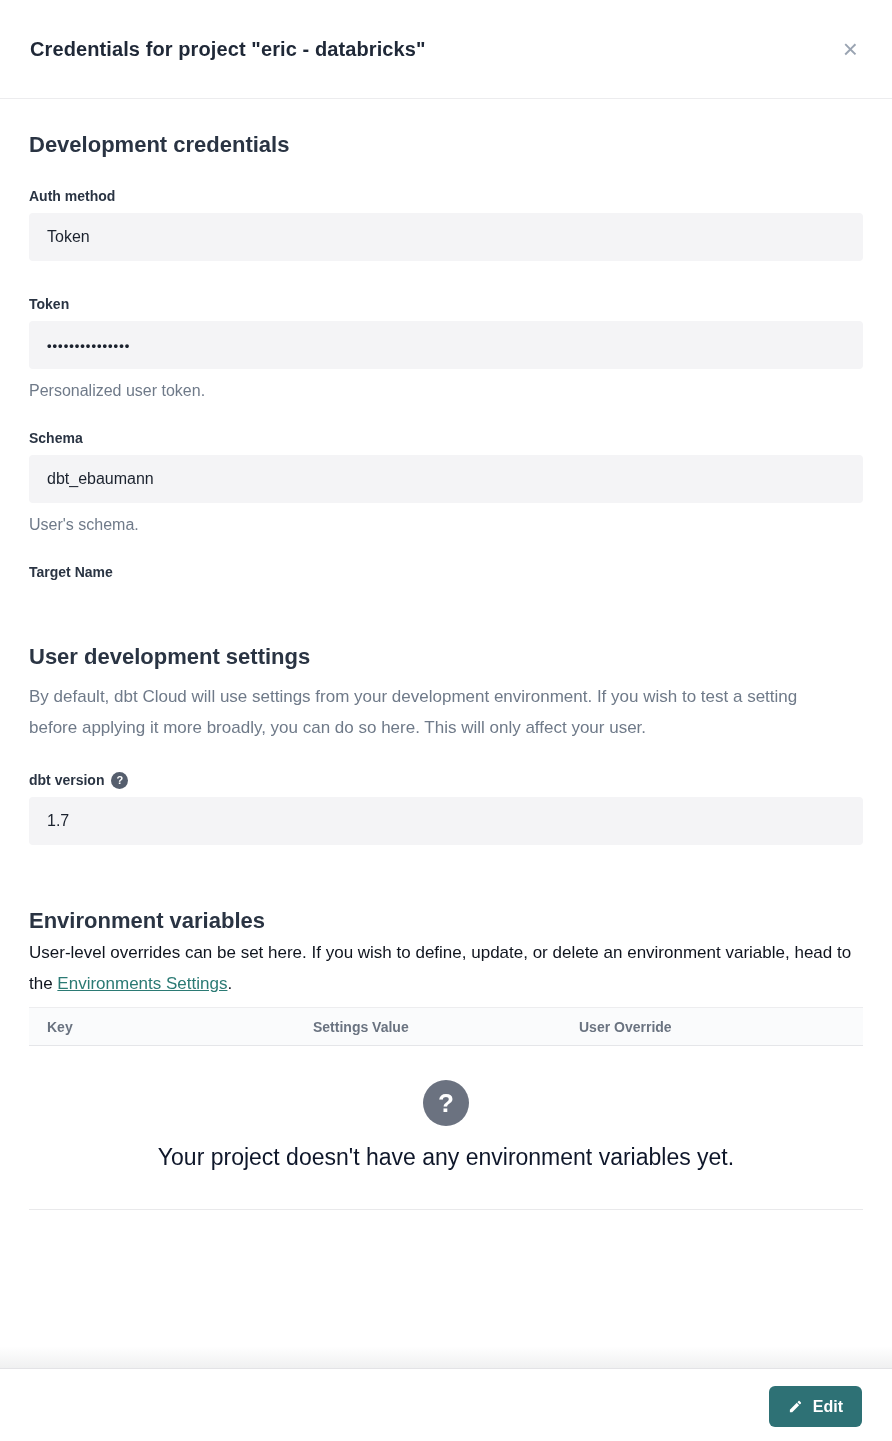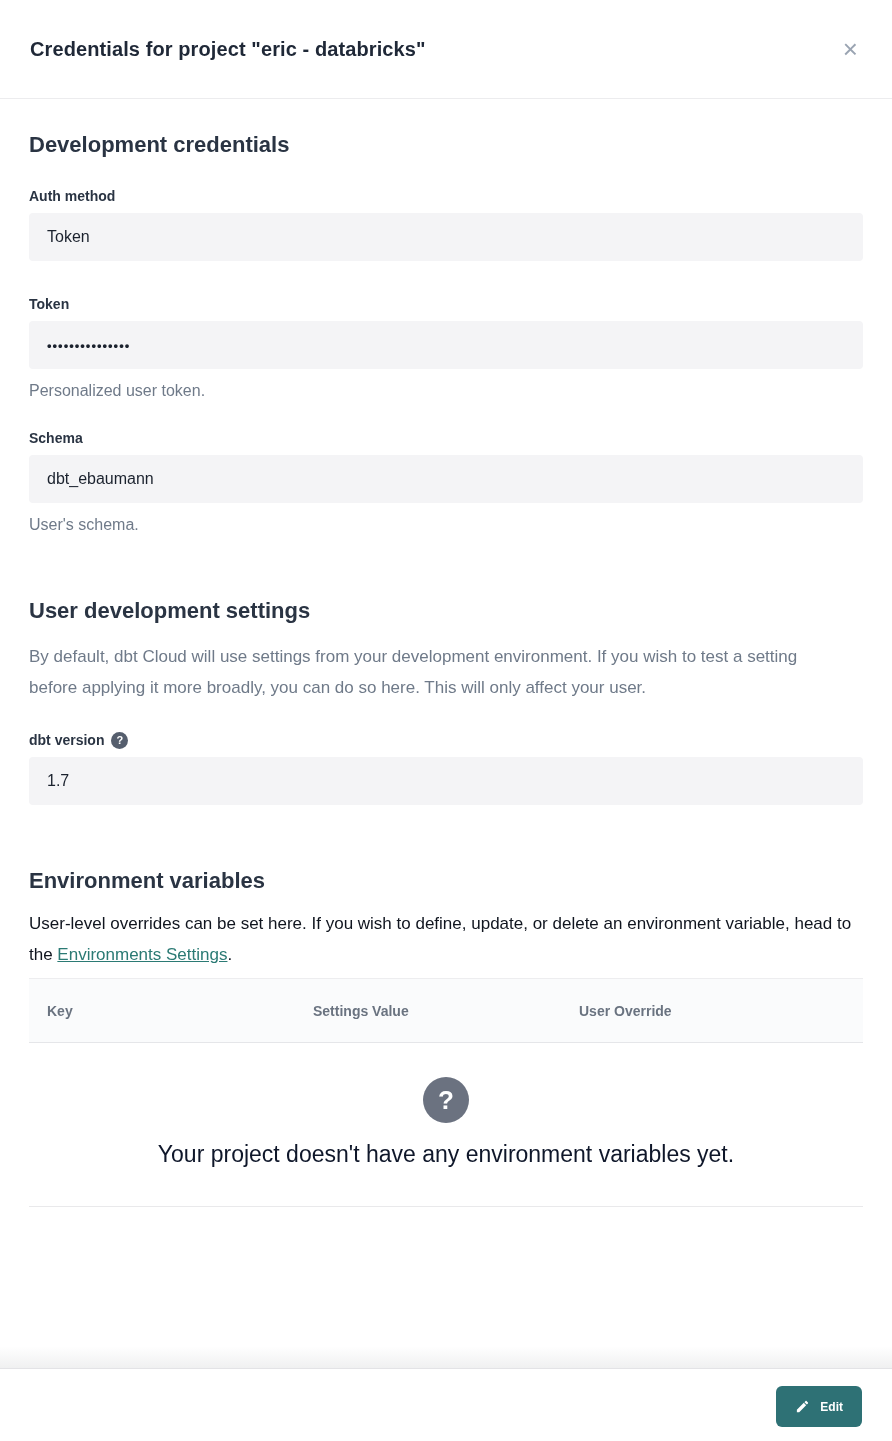--- a/index.html
+++ b/index.html
@@ -80,28 +80,28 @@
   .token-mask { letter-spacing: 1px; font-size: 13px; font-weight: 700; }
 
   .helper-text {
     margin-top: 12px;
     font-size: 16px;
     color: #6f7a89;
     line-height: 20px;
   }
 
   .section-desc {
-    margin-top: 16px;
+    margin-top: 10px;
     font-size: 17px;
     line-height: 31px;
     color: #6f7a89;
     max-width: 810px;
   }
   .section-desc.dark {
-    margin-top: 13px;
+    margin-top: 2px;
     color: #10151f;
     font-size: 17px;
     line-height: 31px;
     max-width: 830px;
   }
   a.env-link {
     color: #2b7a74;
     text-decoration: underline;
     cursor: pointer;
   }
@@ -122,21 +122,21 @@
 
   
   .env-table {
     margin-top: 8px;
     border-top: 1px solid #ededef;
     border-bottom: 1px solid #e5e6e9;
     background: #fafbfc;
     display: grid;
     grid-template-columns: 266px 266px 1fr;
     align-items: center;
-    height: 65px;
+    height: 39px;
   }
   .env-th {
     padding-left: 18px;
     font-size: 14px;
     font-weight: 700;
     color: #6a7380;
   }
 
   
   .empty-state { text-align: center; padding-top: 34px; }
@@ -193,21 +193,21 @@
   .edit-btn {
     display: inline-flex;
     align-items: center;
     gap: 10px;
     background: #2e7175;
     color: #ffffff;
     border: none;
     border-radius: 6px;
     height: 41px;
     padding: 0 19px;
-    font-size: 12px;
+    font-size: 16px;
     font-weight: 600;
     font-family: "Liberation Sans", sans-serif;
     cursor: pointer;
   }
   .edit-btn svg { display: block; }
 </style>
 </head>
 <body>
 
 <div class="modal-header">
@@ -223,20 +223,21 @@
   <input class="text-input" readonly="" value="Token" style="">
 
   <div class="field-label mt-lg">Token</div>
   <input class="text-input token-mask" readonly="" value="•••••••••••••••" style="">
   <div class="helper-text">Personalized user token.</div>
 
   <div class="field-label">Schema</div>
   <input class="text-input" readonly="" value="dbt_ebaumann" style="">
   <div class="helper-text">User's schema.</div>
 
+  <div class="field-label">Target Name</div>
 
   <h2 class="section-heading heading-uds">User development settings</h2>
   <p class="section-desc">By default, dbt Cloud will use settings from your development environment. If you wish to test a setting before applying it more broadly, you can do so here. This will only affect your user.</p>
 
   <div class="field-label">
     <span>dbt version</span>
     <span class="help-icon">?</span>
   </div>
   <input class="text-input" readonly="" value="1.7" style="">
 

